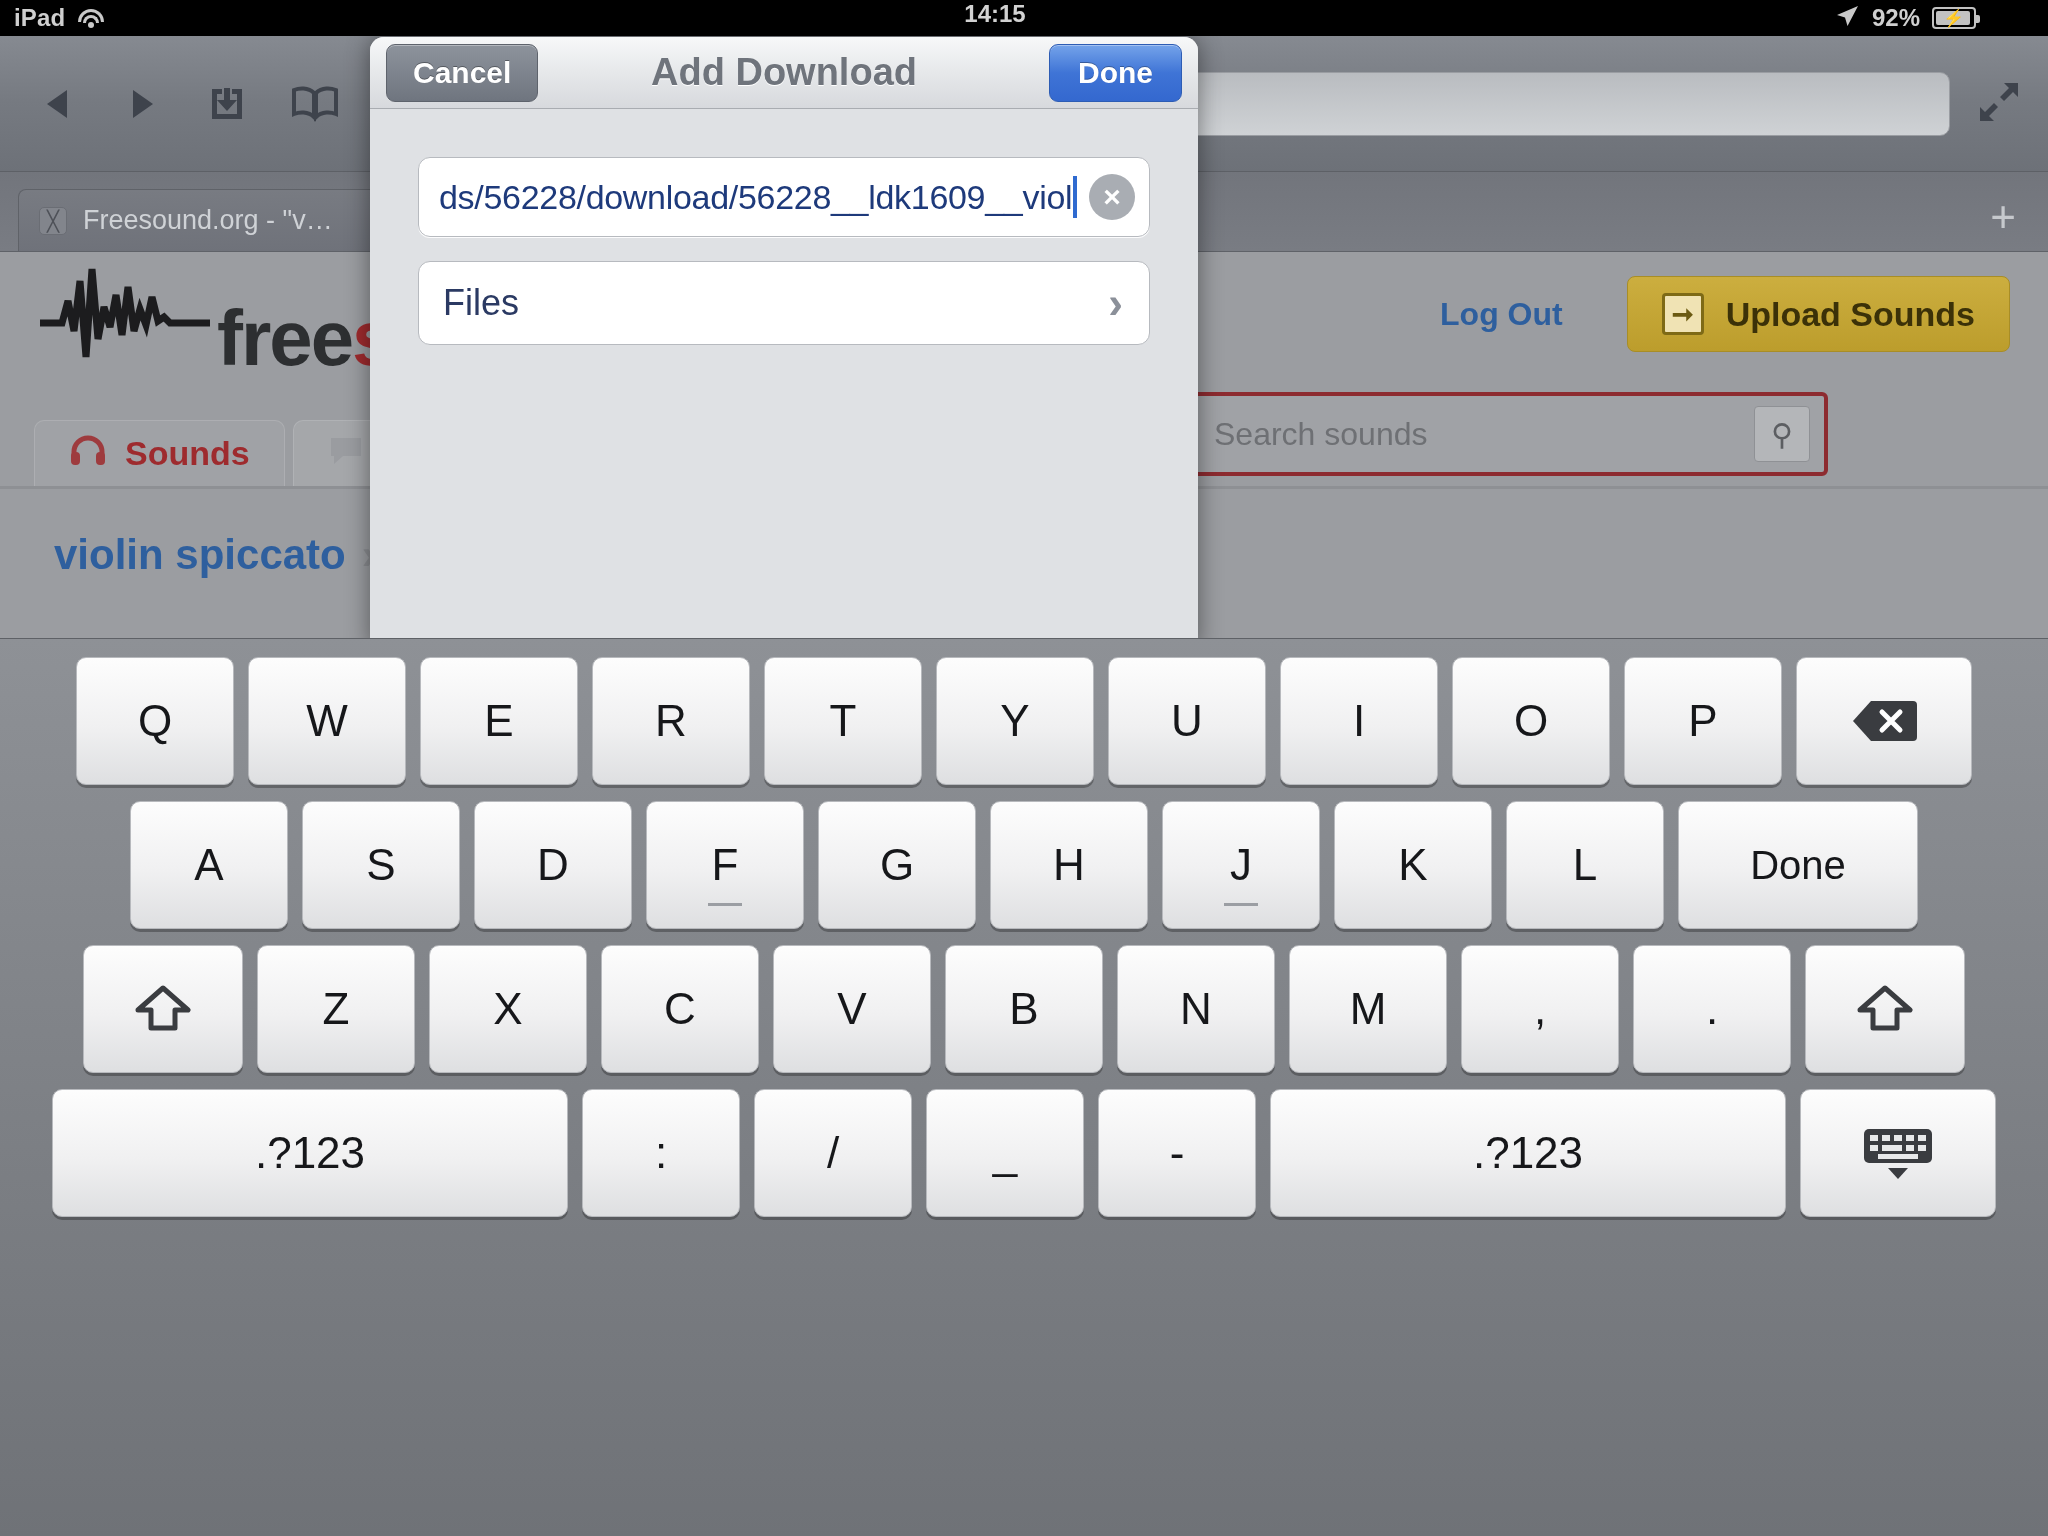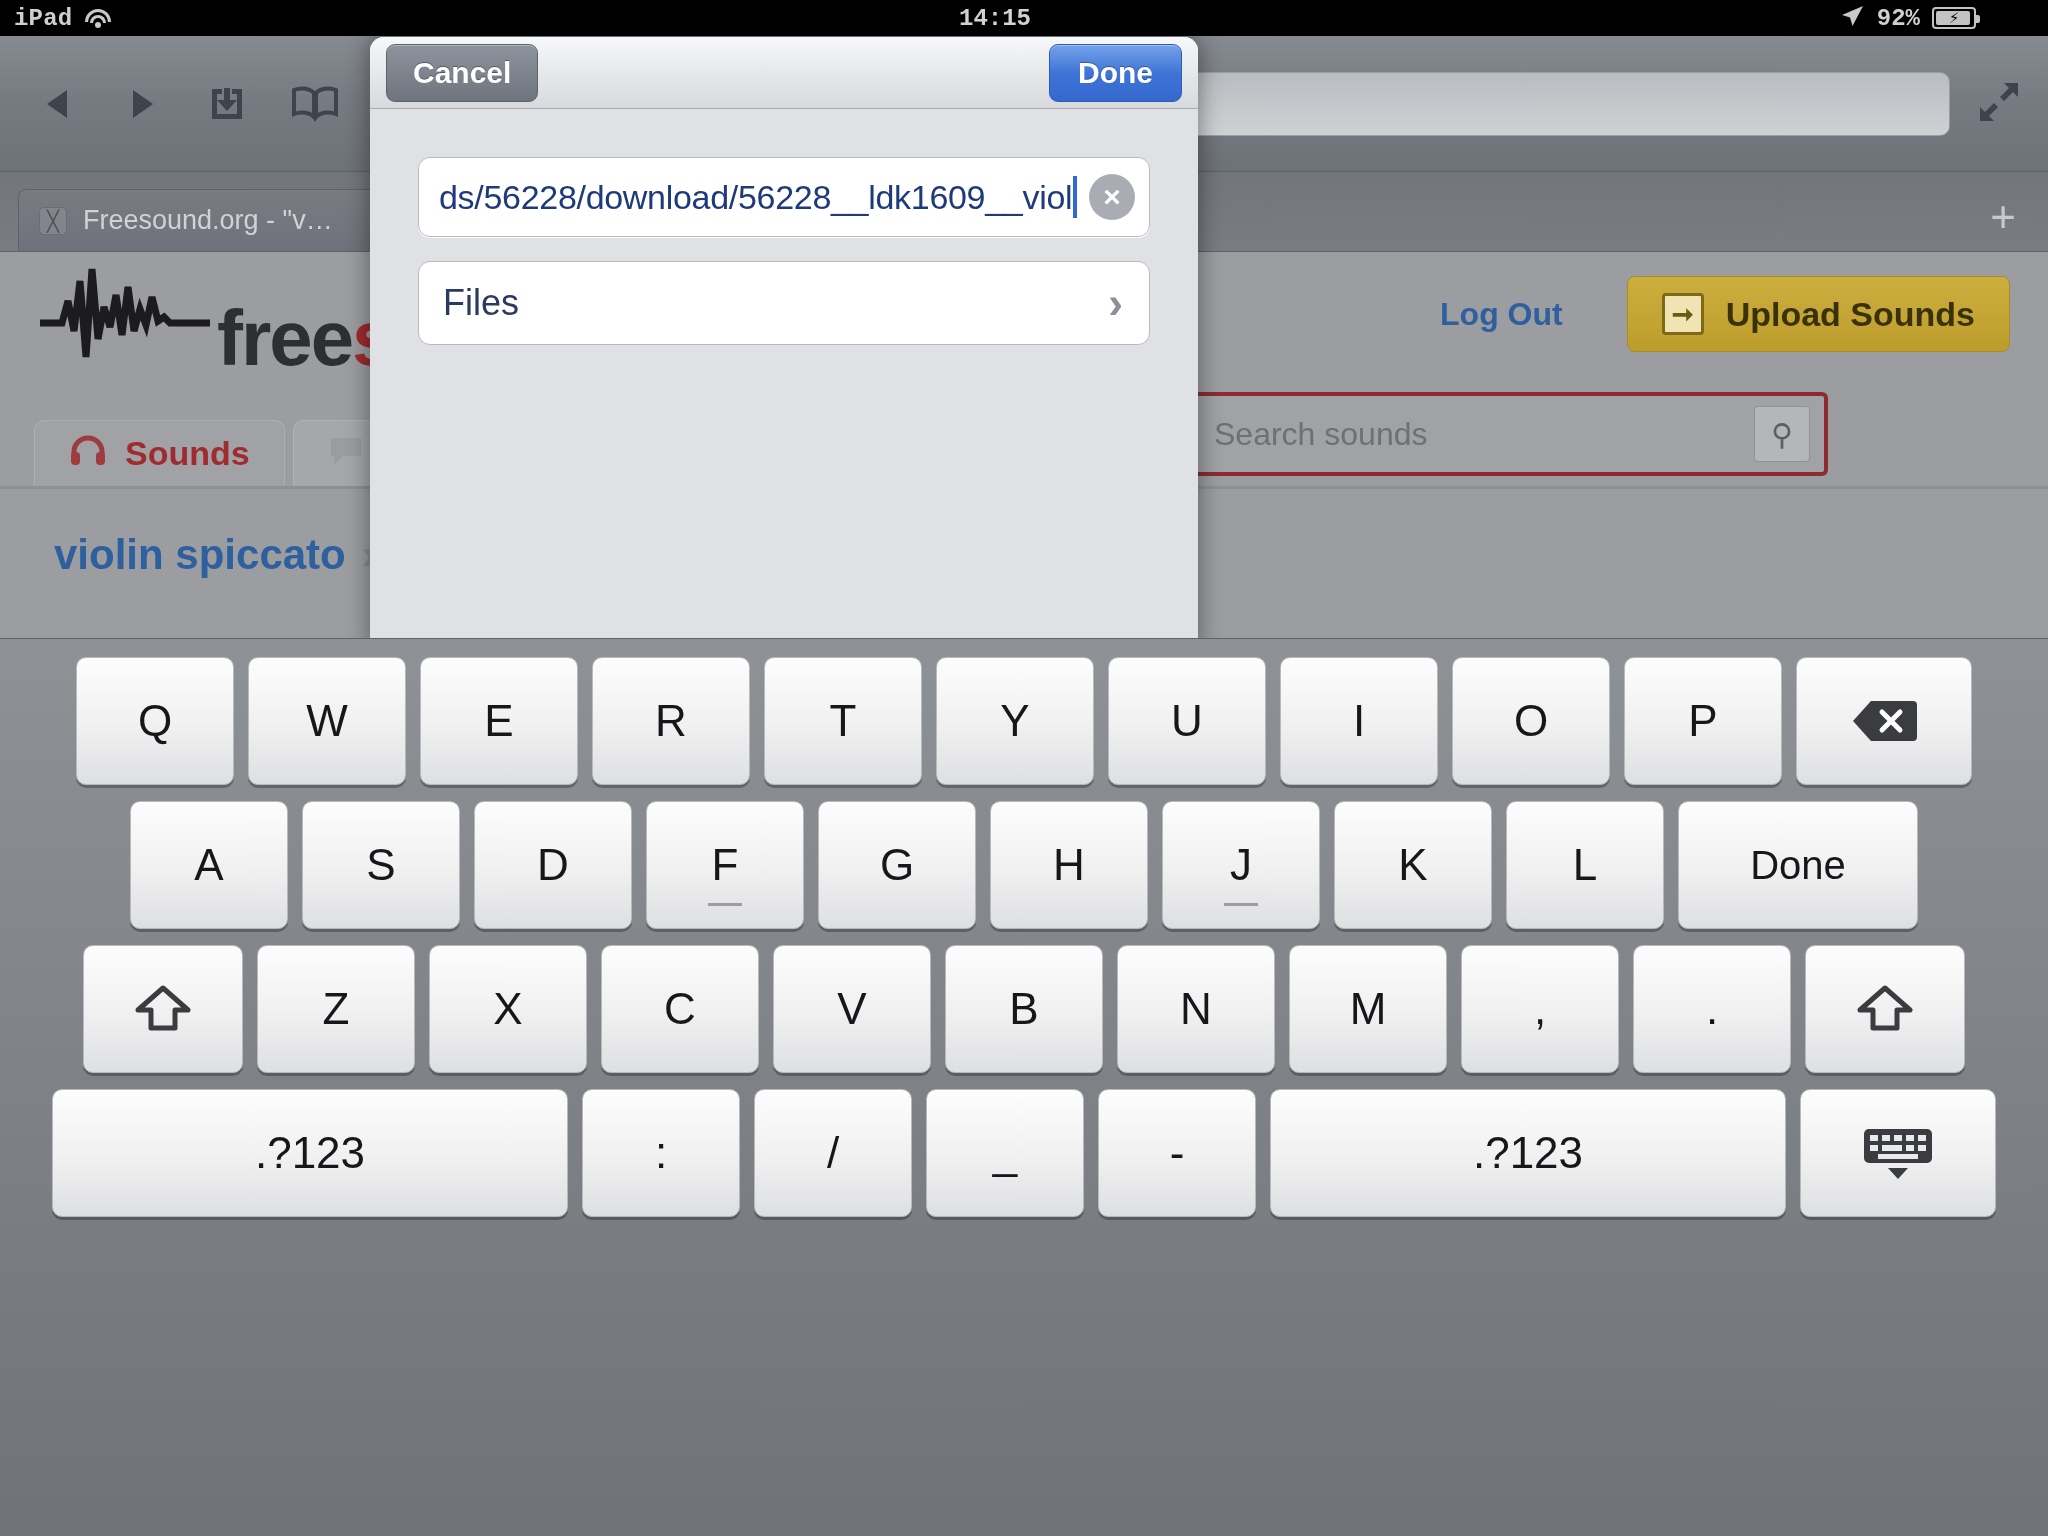--- a/index.html
+++ b/index.html
@@ -9,21 +9,21 @@
     background:#000;
     font-family:"Liberation Sans", sans-serif;
     -webkit-font-smoothing:antialiased;
   }
   #screen{ position:relative; width:2048px; height:1536px; overflow:hidden; }
 
   
   .statusbar{
     position:absolute; top:0; left:0; width:2008px; height:36px;
     background:#000; color:#b9b9b9;
-    display:flex; align-items:center; z-index:60;font-family:Liberation Mono, monospace;
+    display:flex; z-index:60;
   }
   .sb-left{ display:flex; align-items:center; gap:12px; padding-left:14px; flex:1; }
   .sb-device{ font-size:24px; font-weight:bold; letter-spacing:.2px; color:#cfcfcf; }
   .sb-center{ flex:0 0 auto; font-size:24px; font-weight:bold; color:#d2d2d2; }
   .sb-right{ display:flex; align-items:center; justify-content:flex-end;
              gap:12px; padding-right:32px; flex:1; }
   .sb-batt-pct{ font-size:24px; font-weight:bold; color:#cfcfcf; }
   .wifi-ico{ width:28px; height:22px; position:relative; display:inline-block; }
   .wifi-ico i{ position:absolute; border:3px solid #c9c9c9; border-bottom:none;
      border-radius:50% 50% 0 0 / 100% 100% 0 0; left:50%; transform:translateX(-50%); }
@@ -407,20 +407,21 @@
                    L350,280 L400,292 L460,298 L540,304 L640,310 L760,316 L900,322 L1100,328
                    L1400,334 L1700,338 L1910,340 Z" fill="#a8871a"></path>
         </svg>
       </div>
     </div>
   </div>
 
   <div class="modal">
     <div class="modal-head">
       <button class="btn-cancel">Cancel</button>
+      <div class="modal-title">Add Download</div>
       <button class="btn-done">Done</button>
     </div>
     <div class="modal-body">
       <div class="field">
         <input type="text" value="ds/56228/download/56228__ldk1609__violin-spiccato-g5.aif" style="">
         <span class="caret"></span>
         <span class="clear-btn">×</span>
       </div>
       <div class="rowcell">
         <span class="lbl">Files</span>

